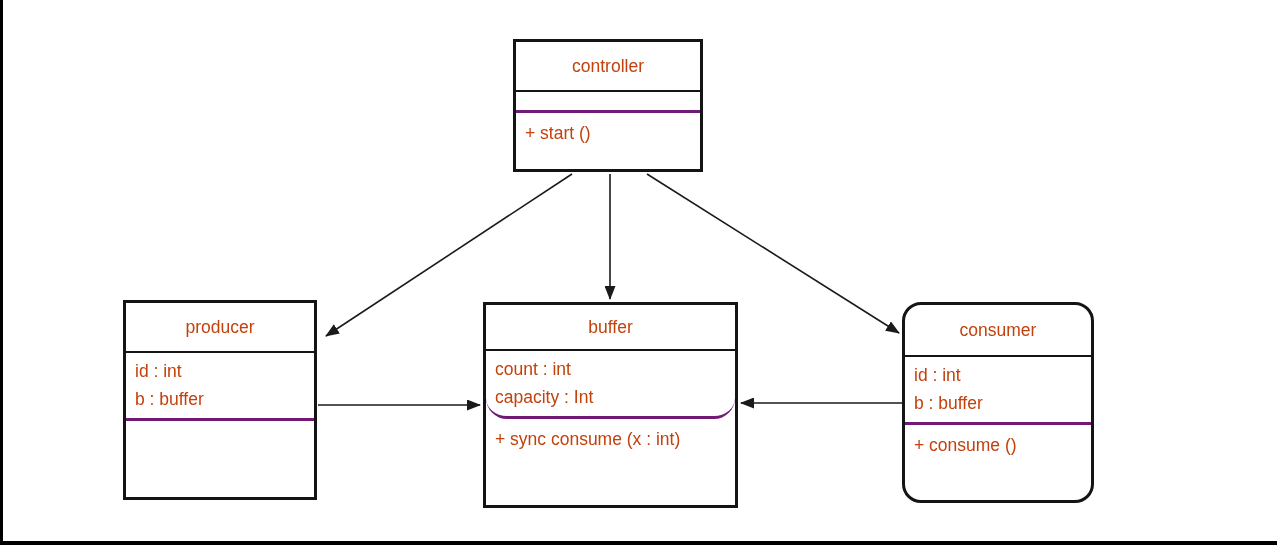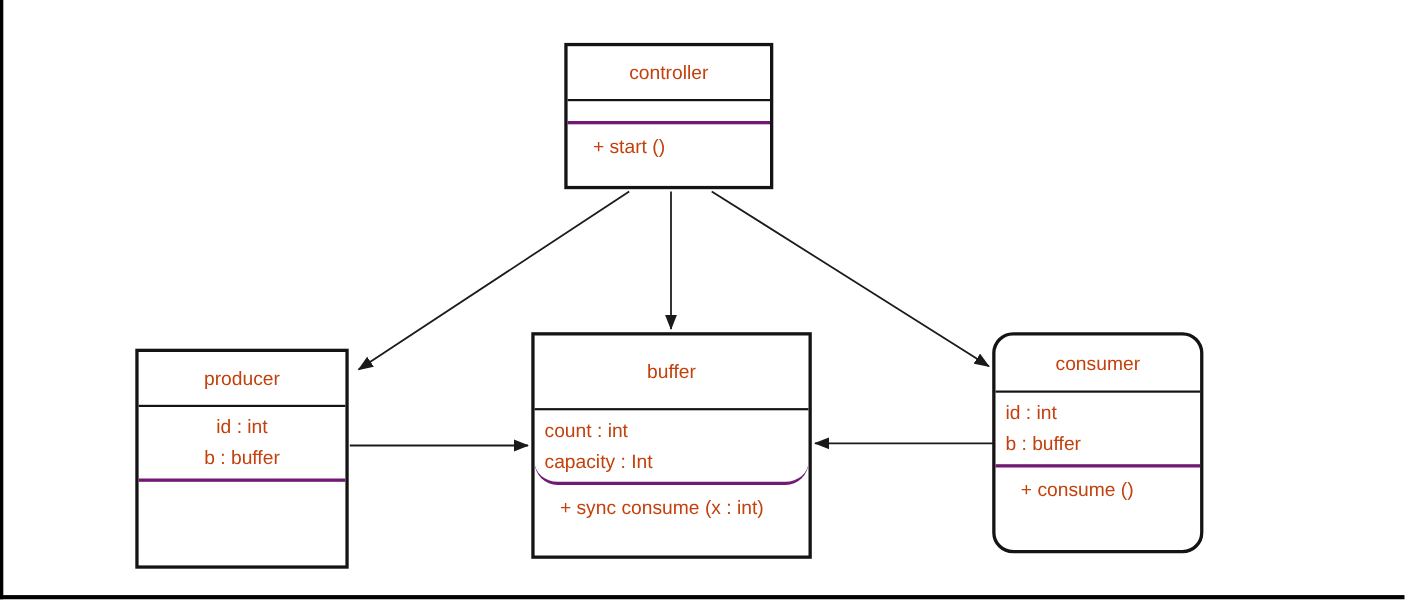--- a/index.html
+++ b/index.html
@@ -51,37 +51,36 @@
     flex: 0 0 auto;
     border-bottom: 3px solid #701a75;
     box-sizing: border-box;
     padding: 4px 9px;
     overflow: hidden;
   }
   .uml-methods {
     flex: 1 1 auto;
     padding: 6px 9px;
     overflow: hidden;
-    margin-left: 14px;
   }
   .uml-attrs div, .uml-methods div {
     line-height: 28px;
     white-space: nowrap;
   }
   
   #cls-controller { left: 513px; top: 39px;  width: 190px; height: 133px; }
   #cls-controller .uml-title { height: 50px; }
   #cls-controller .uml-attrs { height: 21px; padding: 0 9px; }
 
-  #cls-producer   { left: 123px; top: 317px; width: 194px; height: 200px; text-align: center; }
+  #cls-producer   { left: 123px; top: 300px; width: 194px; height: 200px; }
   #cls-producer .uml-title { height: 50px; }
   #cls-producer .uml-attrs { height: 68px; }
 
   #cls-buffer     { left: 483px; top: 302px; width: 255px; height: 206px; }
-  #cls-buffer .uml-title { height: 68px; }
+  #cls-buffer .uml-title { height: 46px; }
   #cls-buffer .uml-attrs { height: 68px; border-radius: 21px; }
 
   #cls-consumer   { left: 902px; top: 302px; width: 192px; height: 201px; border-radius: 19px; }
   #cls-consumer .uml-title { height: 52px; }
   #cls-consumer .uml-attrs { height: 68px; }
 </style>
 </head>
 <body>
 
 <div class="page">

